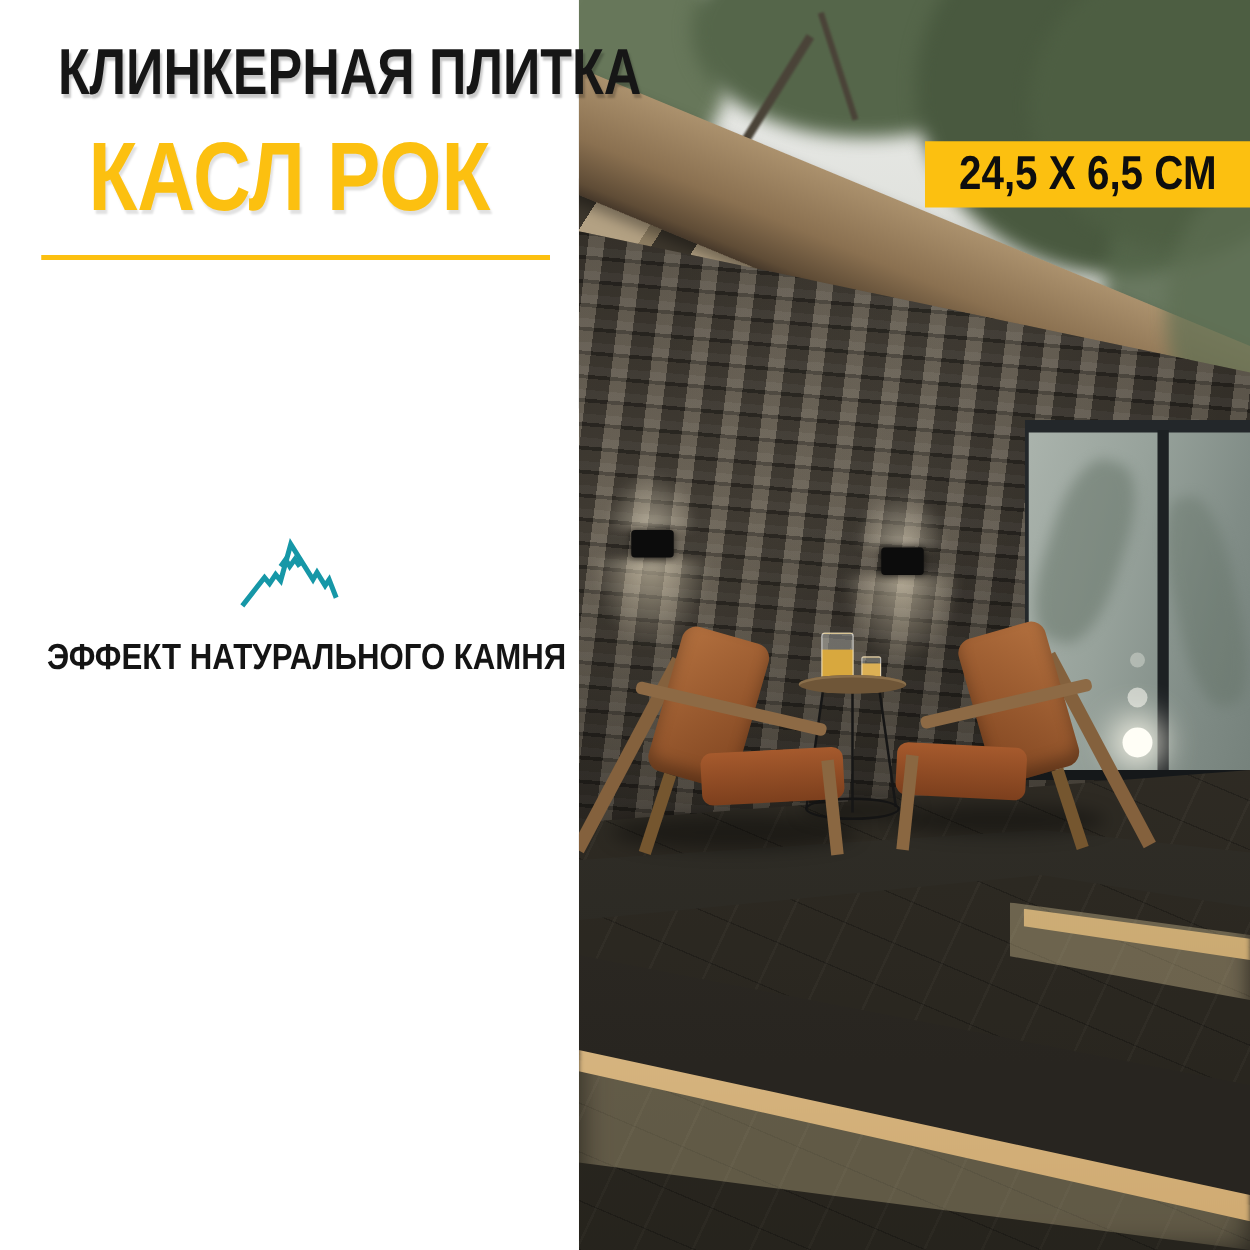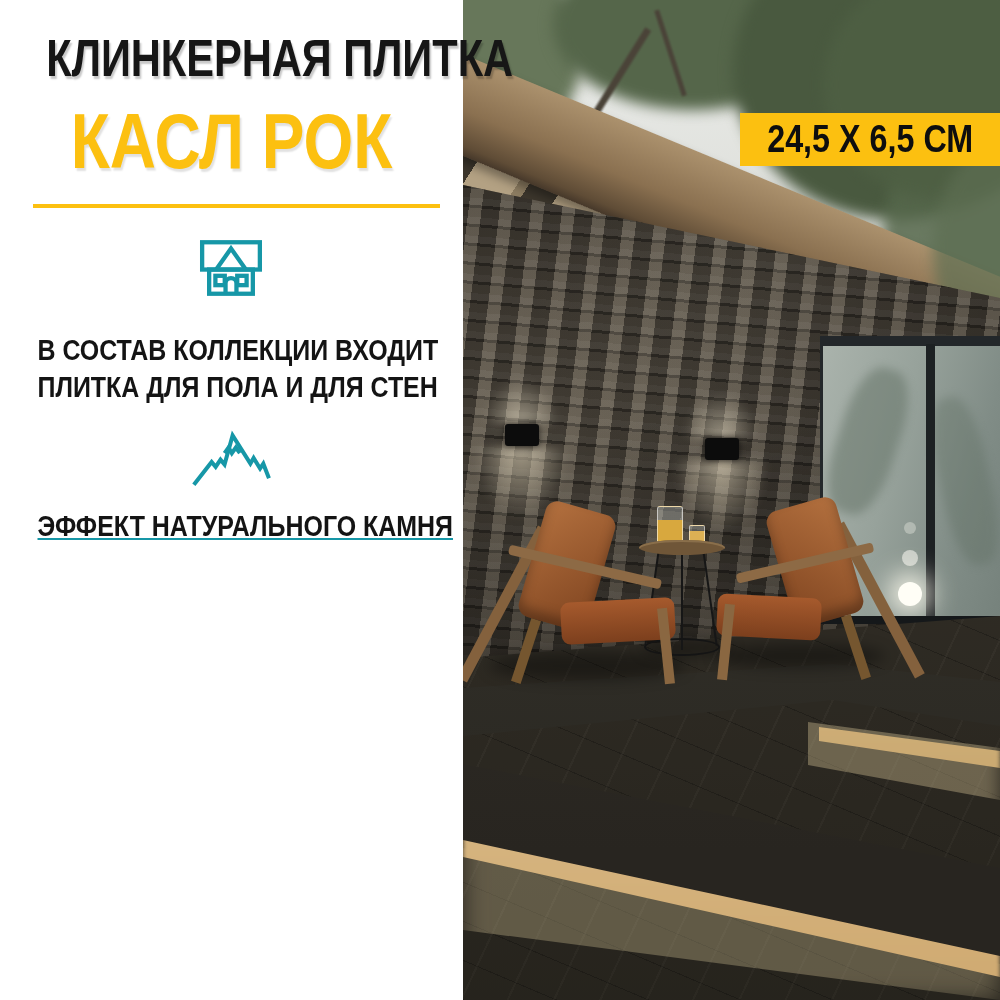--- a/index.html
+++ b/index.html
@@ -15,21 +15,21 @@
   .title2{position:absolute;left:0;top:96px;width:463px;text-align:center;
           font-size:78px;font-weight:900;color:var(--accent,#FCC010);
           transform:scaleX(.82);text-shadow:2px 3px 2px rgba(0,0,0,.12);white-space:nowrap;}
   .rule{position:absolute;left:33px;top:204px;width:407px;height:4px;background:var(--accent,#FCC010);}
 
   .feat{position:absolute;left:6px;width:450px;text-align:center;color:var(--teal,#1697A7);}
   .feat svg{display:block;margin:0 auto;}
   .feat .ftext{font-size:29px;font-weight:800;color:#141414;line-height:37px;
                transform:scaleX(.86);letter-spacing:0;white-space:nowrap;}
   .f1{top:228px;} .f1 .ftext{margin-top:24px;}
-  .f2{top:426px;text-decoration:underline;} .f2 .ftext{margin-top:18px;}
+  .f2{top:426px;} .f2 .ftext{margin-top:18px;}
   .f3{top:576px;} .f3 .ftext{margin-top:34px;}
   .f4{top:766px;} .f4 .ftext{margin-top:26px;}
   .ftext .ln{display:block;}
 
   
   .badge{position:absolute;left:740px;top:113px;width:260px;height:53px;
          background:var(--accent,#FCC010);display:flex;align-items:center;justify-content:center;}
   .badge span{font-size:38px;font-weight:900;color:#0e0e0e;transform:scaleX(.85);white-space:nowrap;}
 
   
@@ -206,34 +206,20 @@
 
   <div class="badge">
     <span>24,5 Х 6,5 СМ</span>
   </div>
 
   <div class="leftcol">
     <div class="title1">КЛИНКЕРНАЯ ПЛИТКА</div>
     <div class="title2">КАСЛ РОК</div>
     <div class="rule"></div>
 
-    <div class="feat f1">
-      <svg width="78" height="80" viewBox="0 0 100 100" fill="none" stroke="currentColor" stroke-width="5.5">
-        <rect x="13" y="17" width="74" height="35"></rect>
-        <path d="M31 52 L50 25 L69 52"></path>
-        <rect x="22" y="52" width="56" height="31"></rect>
-        <rect x="30" y="60" width="12" height="12"></rect>
-        <rect x="58" y="60" width="12" height="12"></rect>
-        <path d="M43 83 V70 a7 7 0 0 1 14 0 V83"></path>
-      </svg>
-      <div class="ftext">
-        <span class="ln">В СОСТАВ КОЛЛЕКЦИИ ВХОДИТ</span>
-        <span class="ln">ПЛИТКА ДЛЯ ПОЛА И ДЛЯ СТЕН</span>
-      </div>
-    </div>
 
     <div class="feat f2">
       <svg width="84" height="64" viewBox="0 0 104 74" fill="none" stroke="currentColor" stroke-width="5" stroke-linejoin="miter">
         <path d="M6 70 L28 42 L33 48 L39 39 L44 45 L54 9 L76 44 L80 37 L88 50 L92 44 L99 62"></path>
         <path d="M44 31 L49 24 L53 31 L58 24 L63 31"></path>
       </svg>
       <div class="ftext">
         <span class="ln">ЭФФЕКТ НАТУРАЛЬНОГО КАМНЯ</span>
       </div>
     </div>

